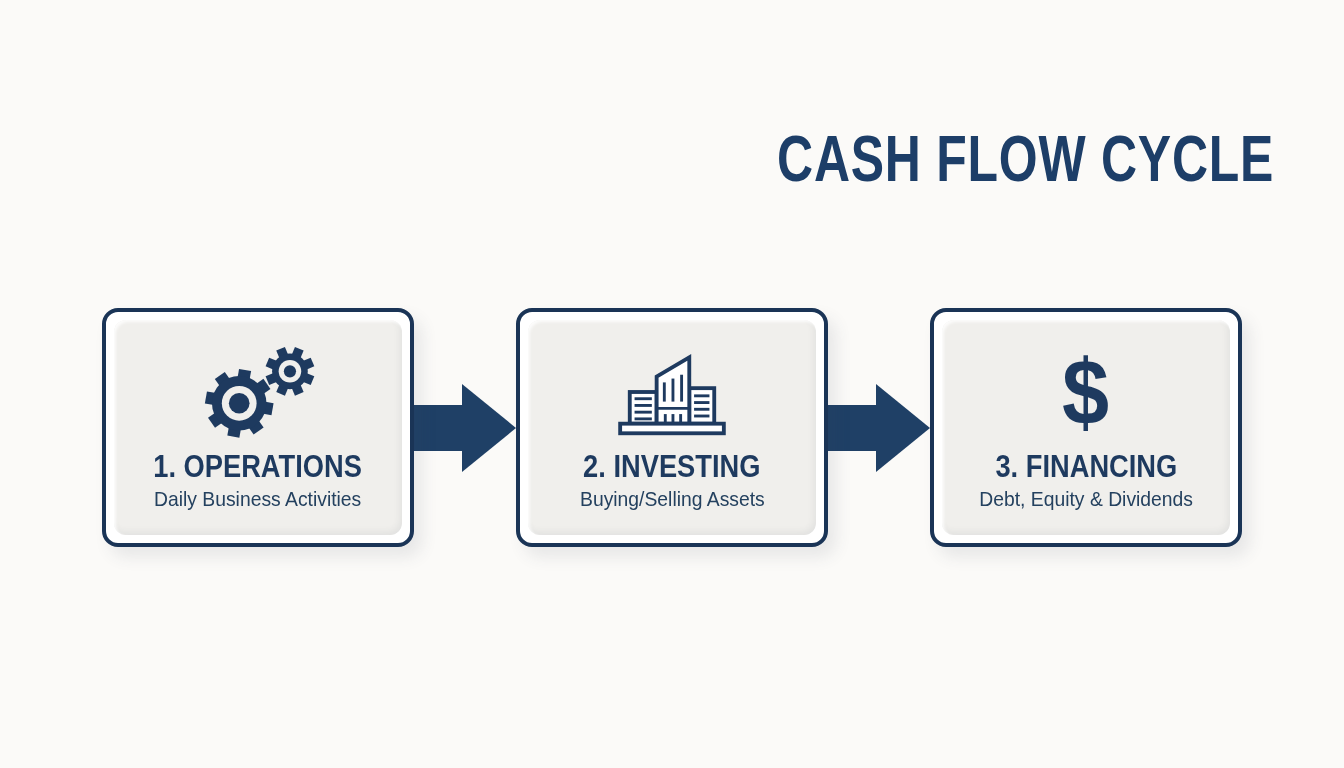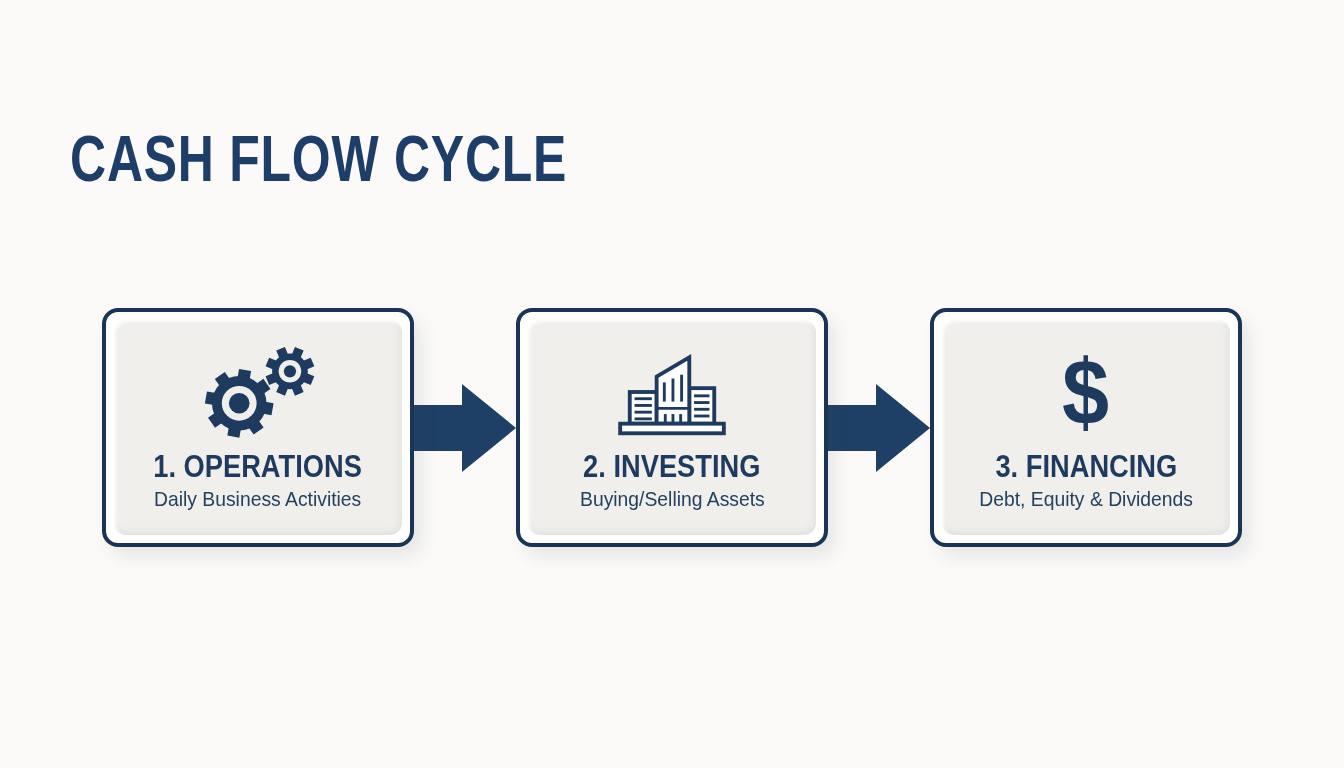--- a/index.html
+++ b/index.html
@@ -13,21 +13,21 @@
     font-family: "Liberation Sans", sans-serif;
     overflow: hidden;
     position: relative;
   }
   .title-wrap {
     position: absolute;
     top: 122px;
     left: 0;
     width: 100%;
     display: flex;
-    justify-content: flex-start;
+    justify-content: flex-end;
   }
   .page-title {
     font-size: 64px;
     font-weight: 700;
     color: #1d3e68;
     letter-spacing: 1px;
     transform: scaleX(0.78);
     transform-origin: center;
     white-space: nowrap;
   }

